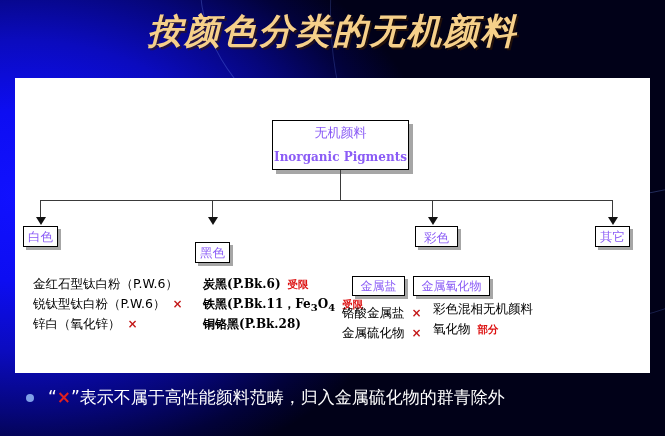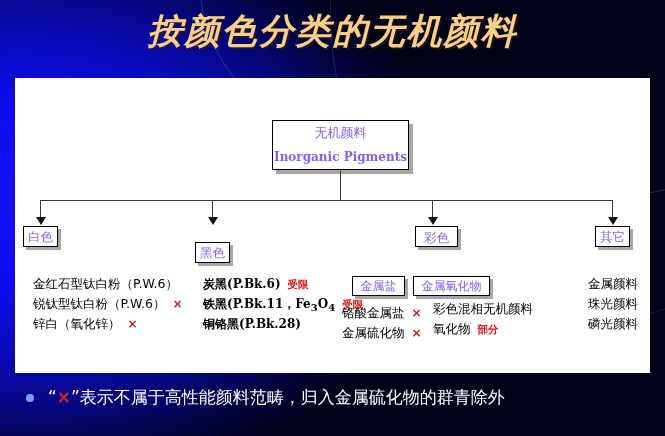--- a/index.html
+++ b/index.html
@@ -262,25 +262,20 @@
 
     <div class="list" id="list-oxide">
       <span class="row">
         <span>彩色混相无机颜料</span><span class="mark-red"></span>
       </span>
       <span class="row">
         <span>氧化物</span><span class="mark-red">部分</span>
       </span>
     </div>
 
-    <div class="list" id="list-other">
-      <span class="row">金属颜料</span>
-      <span class="row">珠光颜料</span>
-      <span class="row">磷光颜料</span>
-    </div>
 
   </div>
 
   <div id="footer">
     <span id="bullet-dot"></span>
     <span id="footer-text"><span>“</span><span class="x">×</span><span>”表示不属于高性能颜料范畴，归入金属硫化物的群青除外</span></span>
   </div>
 
 </div>
 

